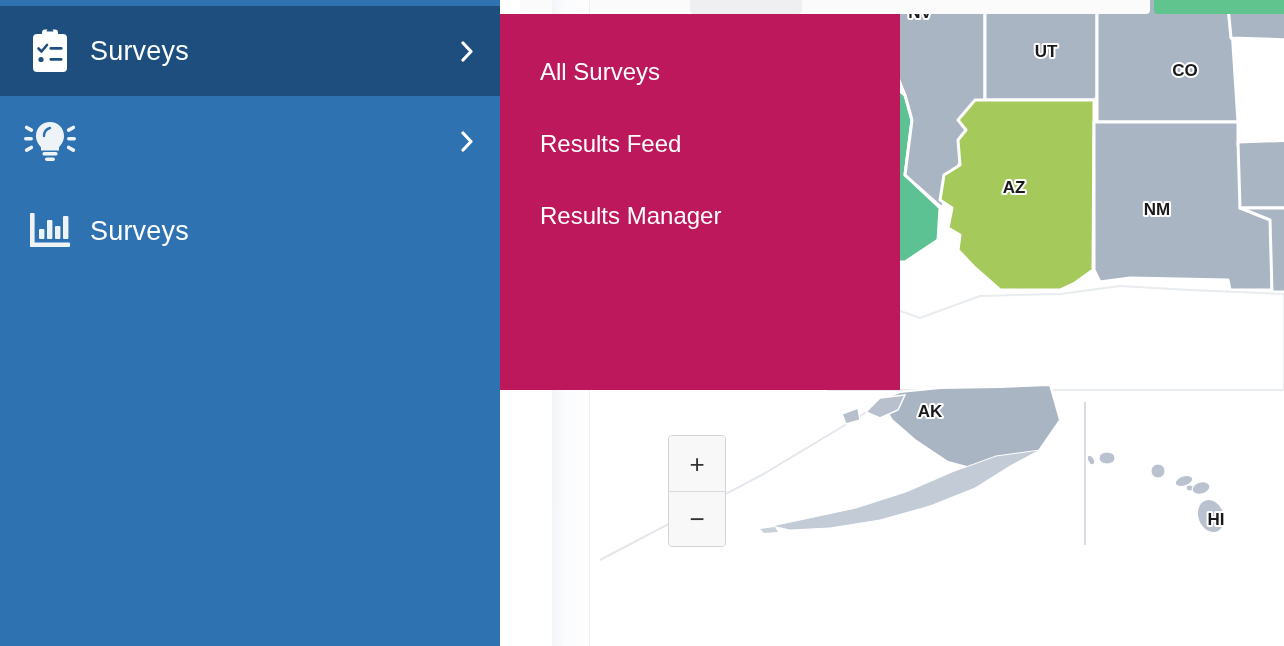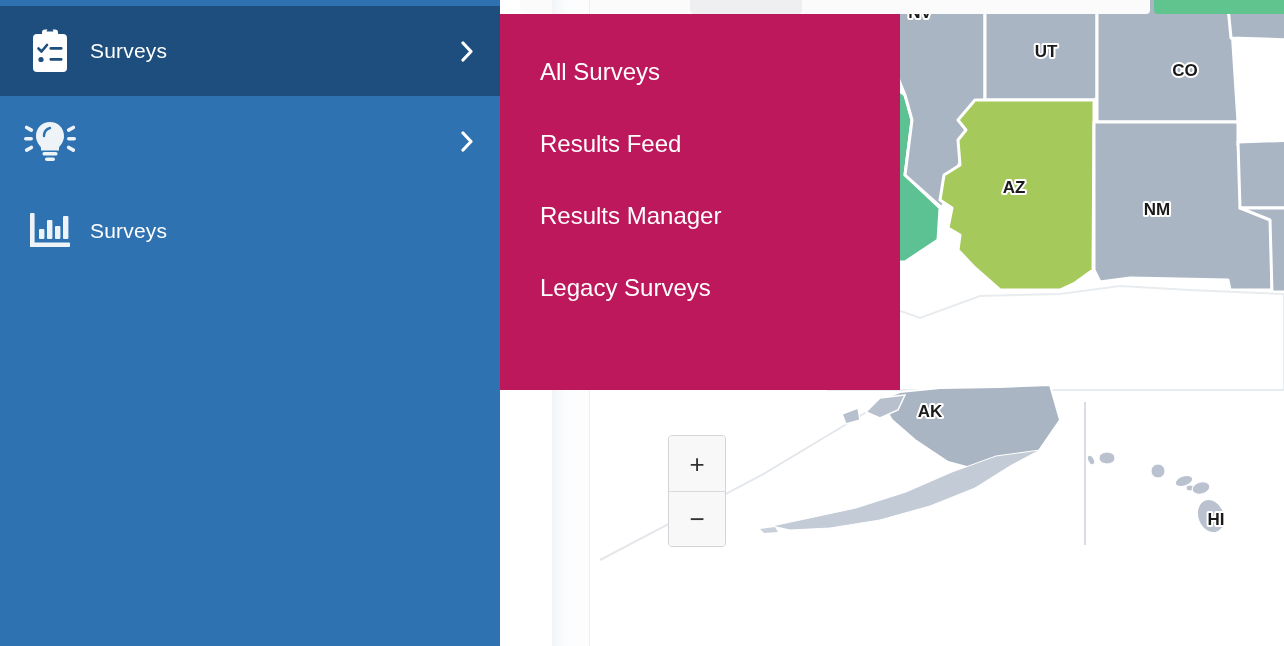--- a/index.html
+++ b/index.html
@@ -70,21 +70,21 @@
     height:90px; padding-left:24px; cursor:pointer; color:#fff;
   }
   .nav-item.active { background:#1d4e7e; }
   .nav-icon {
     width:52px; min-width:52px; height:52px;
     display:flex; align-items:center; justify-content:center;
     margin-right:14px;
   }
   .nav-icon svg { display:block; }
   .nav-label {
-    font-size:21px; color:#ffffff; font-weight:400; letter-spacing:0.2px;
+    font-size:27px; color:#ffffff; font-weight:400; letter-spacing:0.2px;
     white-space:nowrap;
   }
   .nav-chevron {
     position:absolute; right:26px; top:50%; transform:translateY(-50%);
     width:14px; height:22px; display:flex; align-items:center; justify-content:center;
   }
 
   
   .submenu {
     position:absolute; left:500px; top:14px; width:400px; height:376px;
@@ -236,16 +236,15 @@
       </div>
 
 
     </div>
   </nav>
 
   <div class="submenu">
     <a class="submenu-item">All Surveys</a>
     <a class="submenu-item">Results Feed</a>
     <a class="submenu-item">Results Manager</a>
-    <a class="submenu-item">Legacy Surveys</a>
   </div>
 
 </div>
 
 </body></html>

